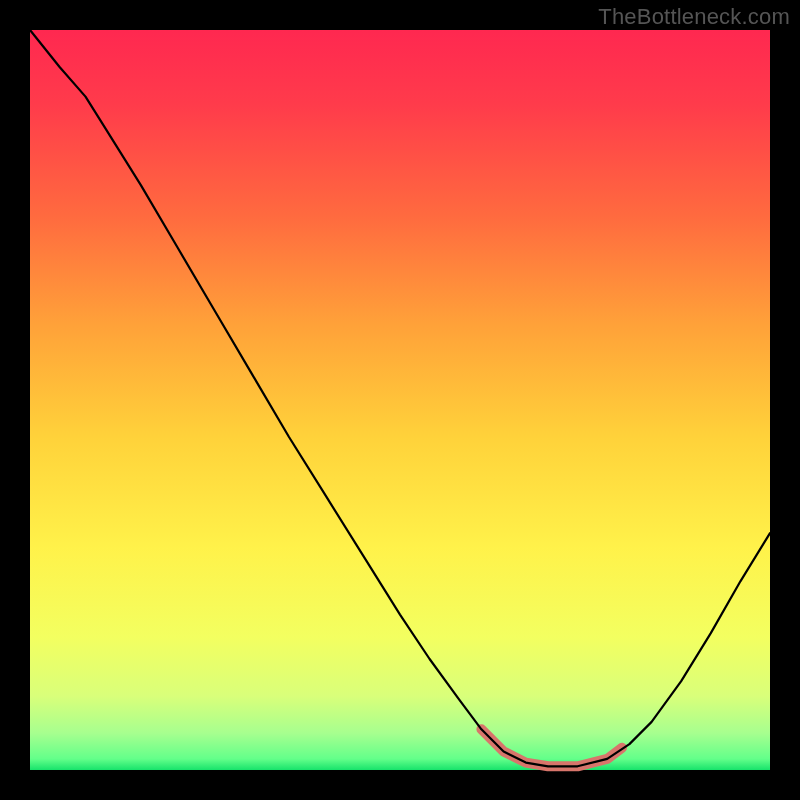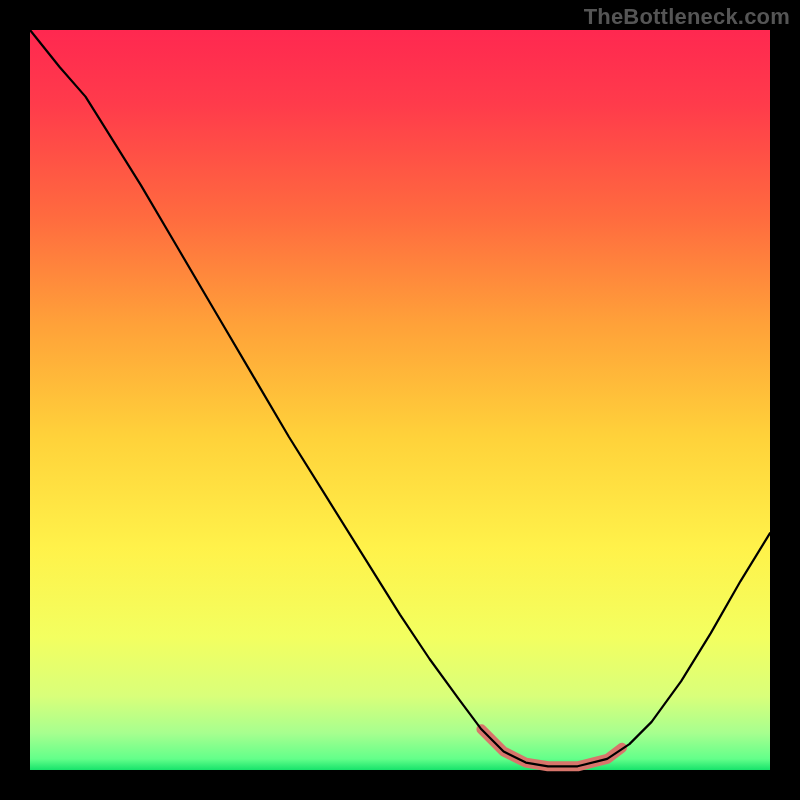--- a/index.html
+++ b/index.html
@@ -11,21 +11,21 @@
     font-family: Arial, Helvetica, sans-serif;
     position: relative;
     overflow: hidden;
   }
   .watermark {
     position: absolute;
     top: 4px;
     right: 10px;
     color: #555;
     font-size: 22px;
-    font-weight: bold;
+    font-weight: normal;
     letter-spacing: 0.2px;
     z-index: 10;
   }
   .plot-frame {
     position: absolute;
     left: 30px;
     top: 30px;
     width: 740px;
     height: 740px;
     background: #000;

